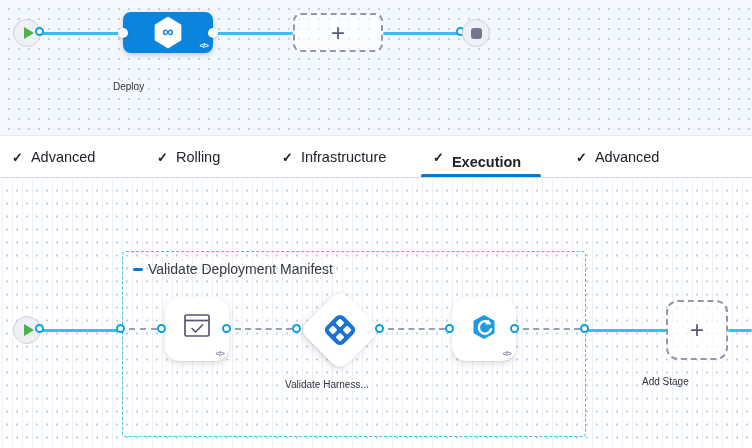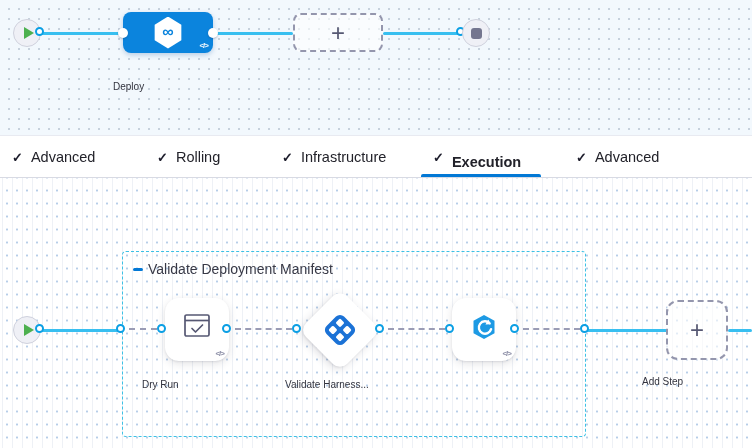--- a/index.html
+++ b/index.html
@@ -150,21 +150,20 @@
     <div class="port" style="left:35px; top:145.5px;"></div>
 
     <div class="stepcard" style="left:165px; top:120px;">
       <svg width="28" height="26" viewBox="0 0 28 26">
         <rect x="2" y="2" width="24" height="21" rx="1.5" fill="#fff" stroke="#565873" stroke-width="1.7"></rect>
         <line x1="2" y1="7.5" x2="26" y2="7.5" stroke="#565873" stroke-width="1.7"></line>
         <path d="M9 15.5 l3.5 3.5 L19.5 12" stroke="#565873" stroke-width="1.7" fill="none" stroke-linecap="round" stroke-linejoin="round"></path>
       </svg>
       <span class="codeglyph">&lt;/&gt;</span>
     </div>
-    <div class="nodelabel" style="left:142px; top:196px;">Dry Run</div>
 
     <div class="diamond"></div>
     <svg class="diamond-icon" viewBox="0 0 40 40">
       <rect x="7" y="7" width="26" height="26" rx="6" fill="#1b72d6" transform="rotate(45 20 20)"></rect>
       <g fill="#ffffff">
         <rect x="16.6" y="9.1" width="6.8" height="6.8" rx="1.4" transform="rotate(45 20 12.5)"></rect>
         <rect x="9.1" y="16.6" width="6.8" height="6.8" rx="1.4" transform="rotate(45 12.5 20)"></rect>
         <rect x="24.1" y="16.6" width="6.8" height="6.8" rx="1.4" transform="rotate(45 27.5 20)"></rect>
         <rect x="16.6" y="24.1" width="6.8" height="6.8" rx="1.4" transform="rotate(45 20 27.5)"></rect>
       </g>
@@ -185,16 +184,16 @@
     <div class="port" style="left:221.5px; top:145.5px;"></div>
     <div class="port" style="left:291.5px; top:145.5px;"></div>
     <div class="port" style="left:374.5px; top:145.5px;"></div>
     <div class="port" style="left:444.5px; top:145.5px;"></div>
     <div class="port" style="left:509.5px; top:145.5px;"></div>
     <div class="port" style="left:579.5px; top:145.5px;"></div>
 
     <div class="dashed-node" style="left:666px; top:122px; width:62px; height:60px; border-radius:12px;">
       <span class="plus">+</span>
     </div>
-    <div class="nodelabel" style="left:642px; top:193px;">Add Step</div>
+    <div class="nodelabel" style="left:642px; top:193px;">Add Stage</div>
   </div>
 
 </div>
 
 </body></html>

